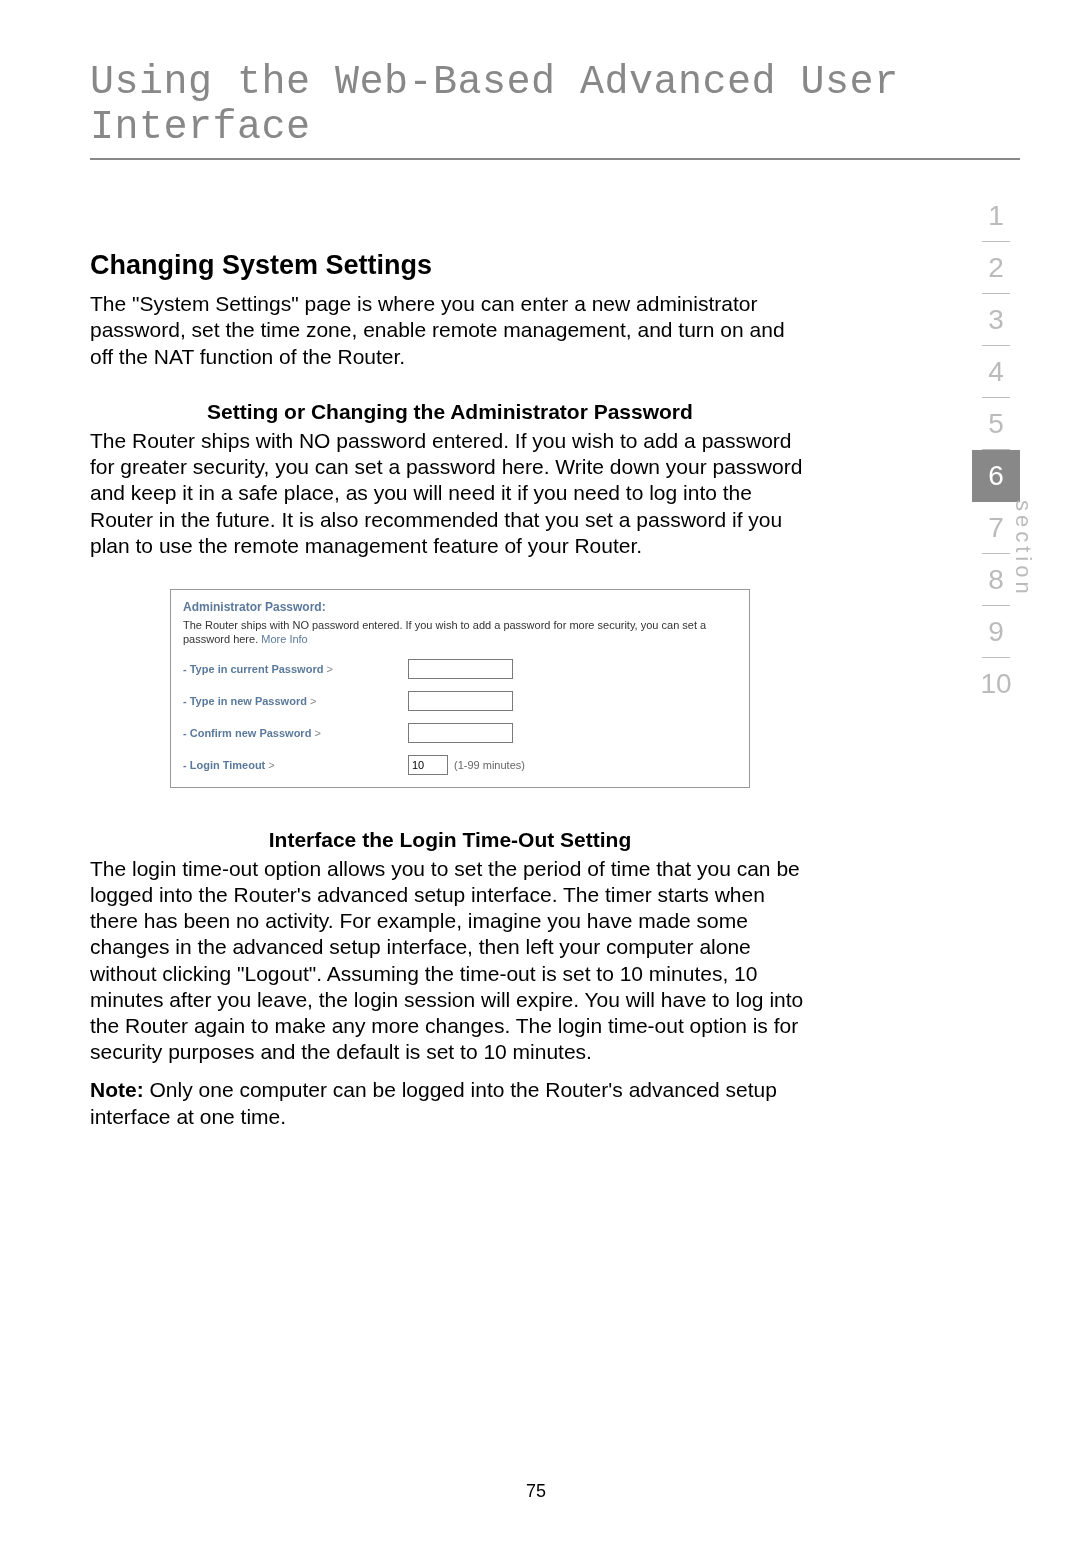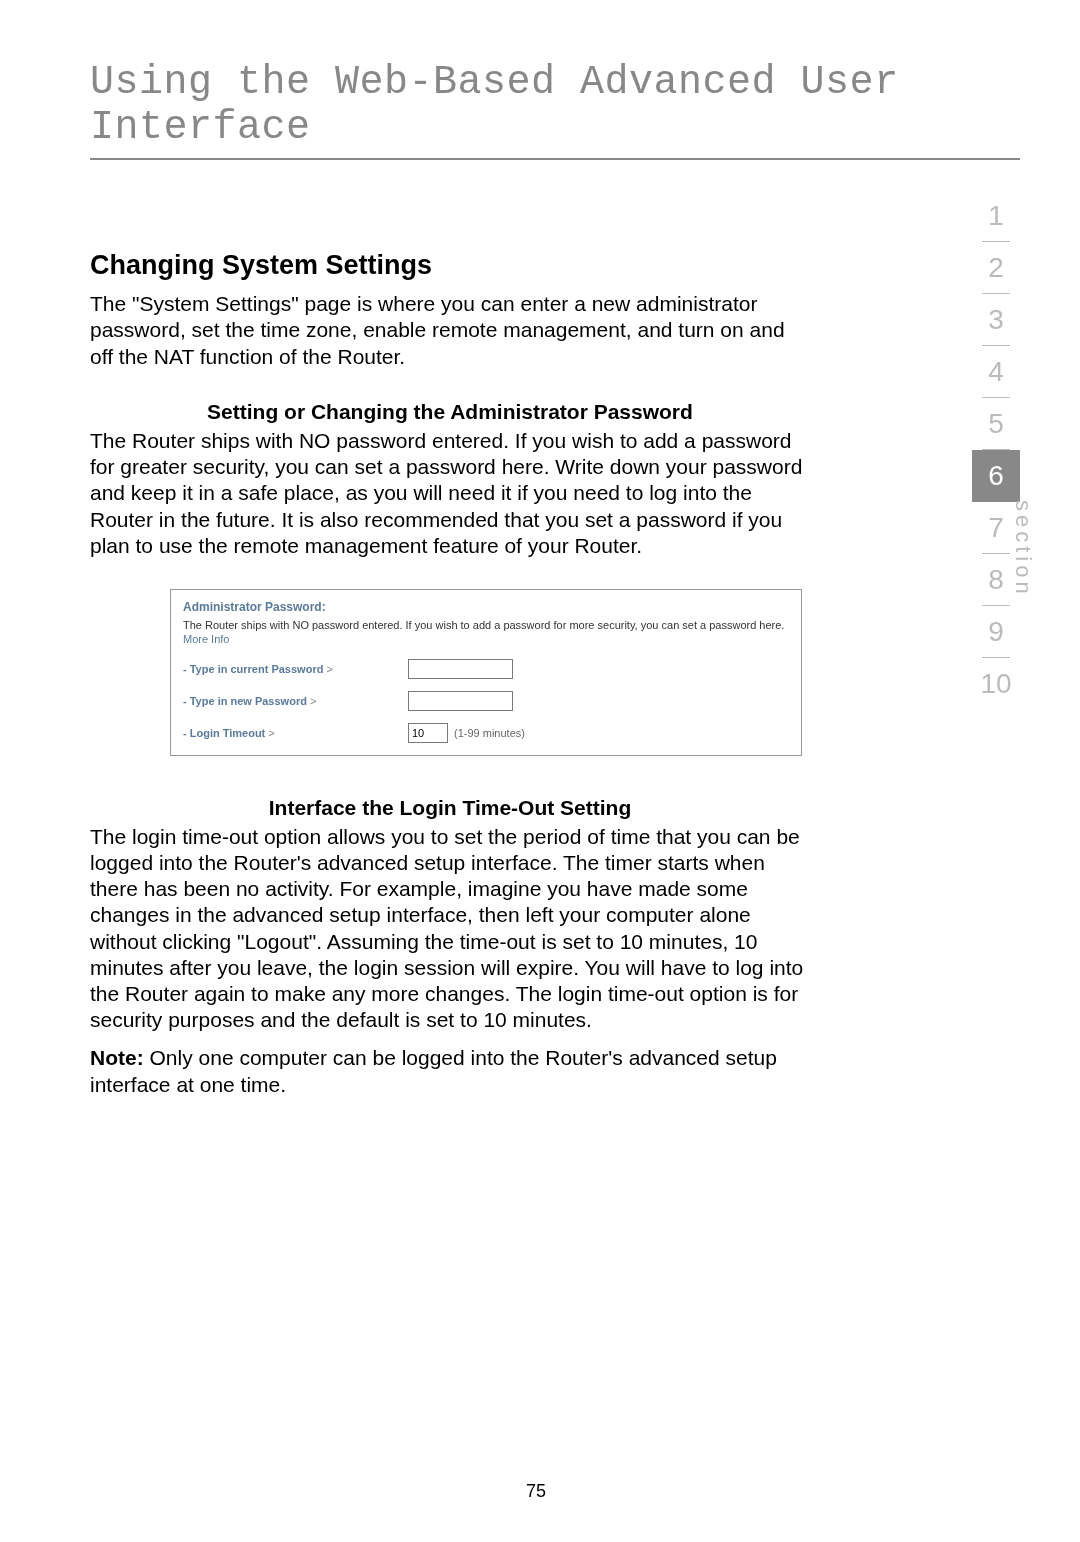--- a/index.html
+++ b/index.html
@@ -44,21 +44,21 @@
       text-align: center;
     }
     .note-label { font-weight: bold; text-align: center; }
     .note-para {
       font-size: 21px;
       color: #000;
       line-height: 1.3;
       margin-top: 6px;
     }
     .panel {
-      width: 632px;
+      width: 580px;
       margin: 20px 0 40px 80px;
       border: 1px solid #999;
       padding: 10px 12px 12px 12px;
       font-family: Verdana, Arial, sans-serif;
       font-size: 11px;
     }
     .panel-title {
       color: #5b7a9b;
       font-weight: bold;
       font-size: 12px;
@@ -172,20 +172,26 @@
       <input type="password" class="panel-input" style="">
     </div>
 
     <div class="panel-row">
       <div class="panel-label">
         <span>- Type in new Password </span><span class="gt">&gt;</span>
       </div>
       <input type="password" class="panel-input" style="">
     </div>
 
+    <div class="panel-row">
+      <div class="panel-label">
+        <span>- Confirm new Password </span><span class="gt">&gt;</span>
+      </div>
+      <input type="password" class="panel-input" style="">
+    </div>
 
     <div class="panel-row">
       <div class="panel-label">
         <span>- Login Timeout </span><span class="gt">&gt;</span>
       </div>
       <input type="text" class="panel-input small" value="10" style="">
       <span class="unit">(1-99 minutes)</span>
     </div>
   </div>
 

